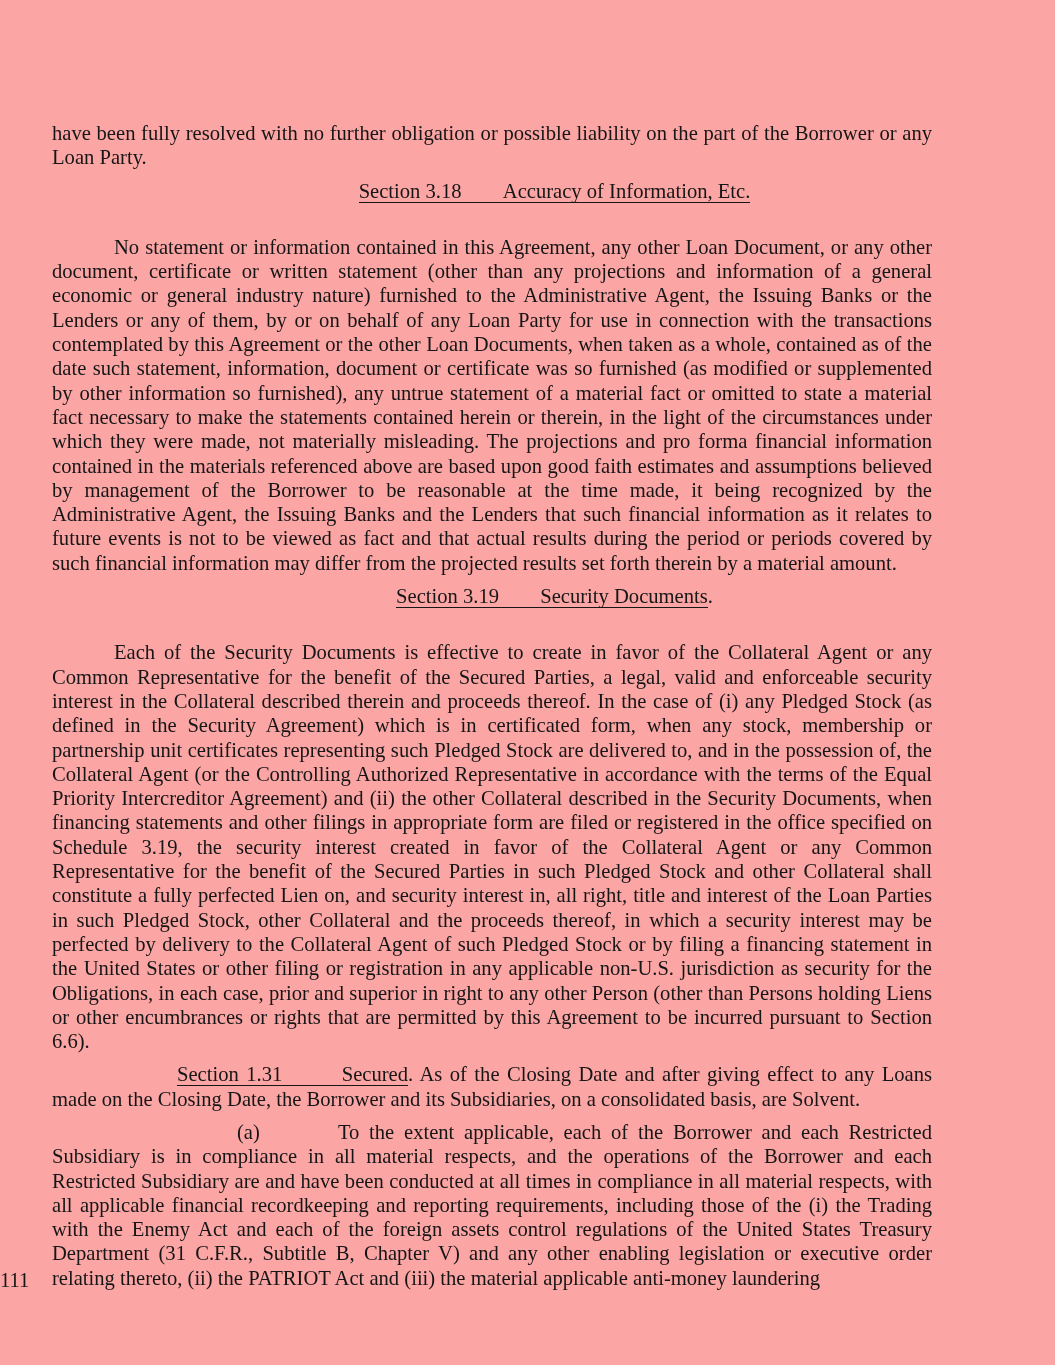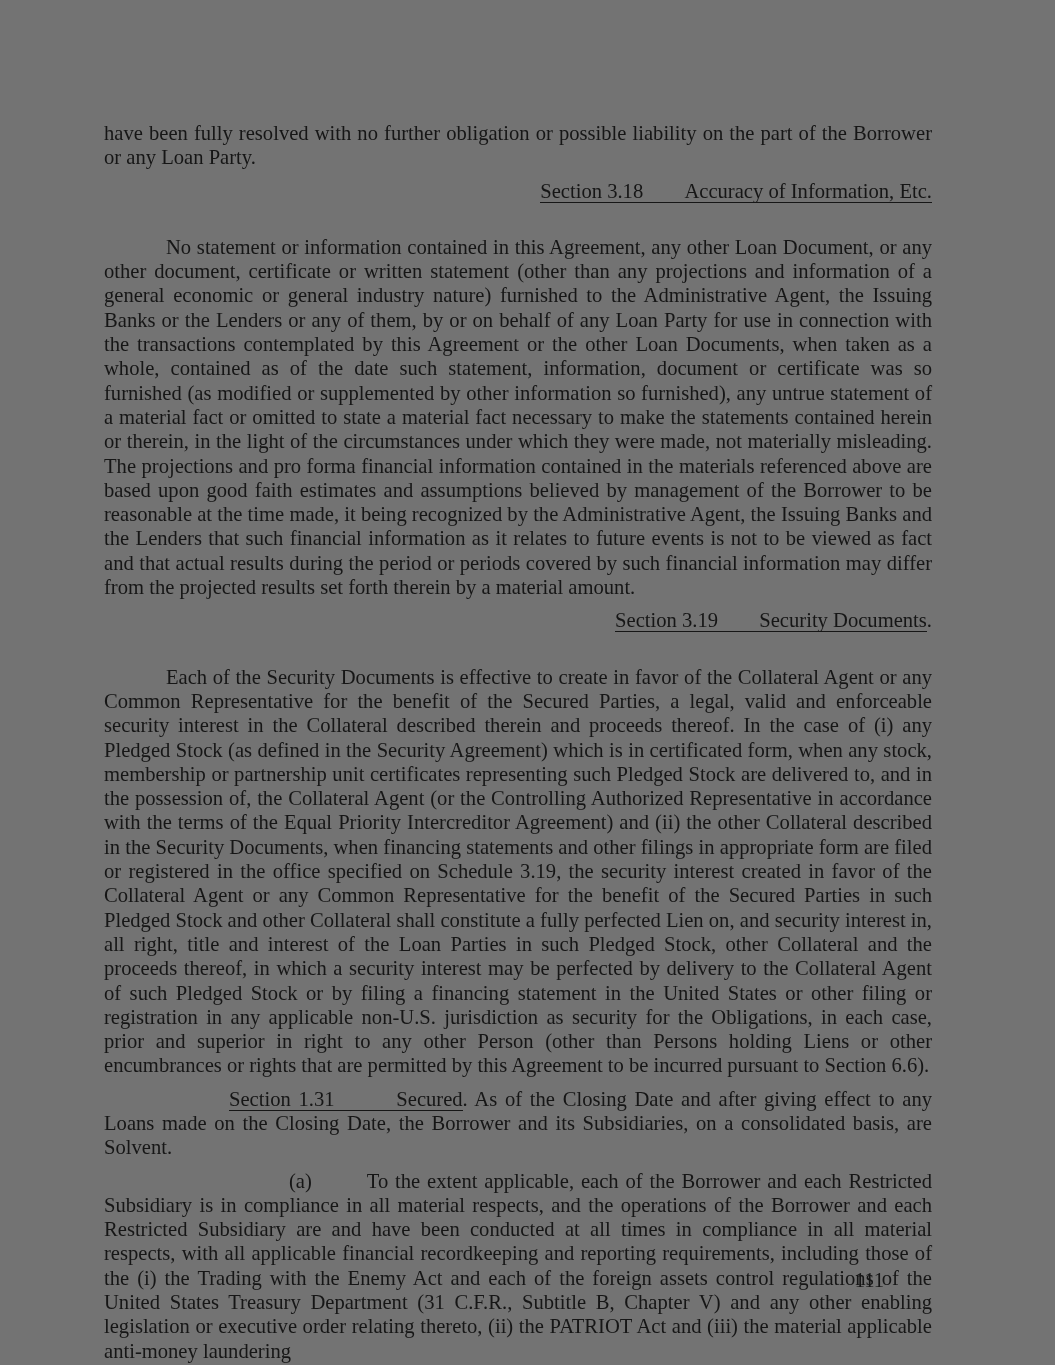--- a/index.html
+++ b/index.html
@@ -1,46 +1,46 @@
 <!DOCTYPE html>
 <html><head>
 <meta charset="utf-8">
 <style>
   html, body { margin: 0; padding: 0; background: #ffffff; }
   .page {
     position: relative;
     width: 1055px;
     height: 1365px;
     margin: 0 auto;
-    background: #737373;
+    background: #fca5a5;
     box-sizing: border-box;
-    padding: 121px 123px 0 104px;
+    padding: 121px 123px 0 52px;
     font-family: "Liberation Serif", "DejaVu Serif", serif;
     font-size: 20.6px;
     line-height: 24.3px;
     color: #161616;
     overflow: hidden;
   }
   .doc-body p.block {
     margin: 0 0 9px 0;
     text-align: justify;
   }
   p.block.flush        { text-indent: 0; }
   p.block.body         { text-indent: 62px; margin-top: 32px; }
-  p.block.heading      { text-indent: 125px; text-align: right; }
+  p.block.heading      { text-indent: 125px; text-align: center; }
   p.block.inline-heading { text-indent: 125px; }
   p.block.clause       { text-indent: 185px; }
   .u { border-bottom: 1.6px solid #161616; }
   .tab { white-space: pre; }
   .footer {
     position: absolute;
     left: 0;
     top: 1268px;
     width: 884px;
-    text-align: right;
+    text-align: left;
     font-family: "Liberation Serif", "DejaVu Serif", serif;
     font-size: 20.6px;
     color: #161616;
   }
 </style>
 </head>
 <body>
 
 <div class="page">
   <div class="doc-body">

